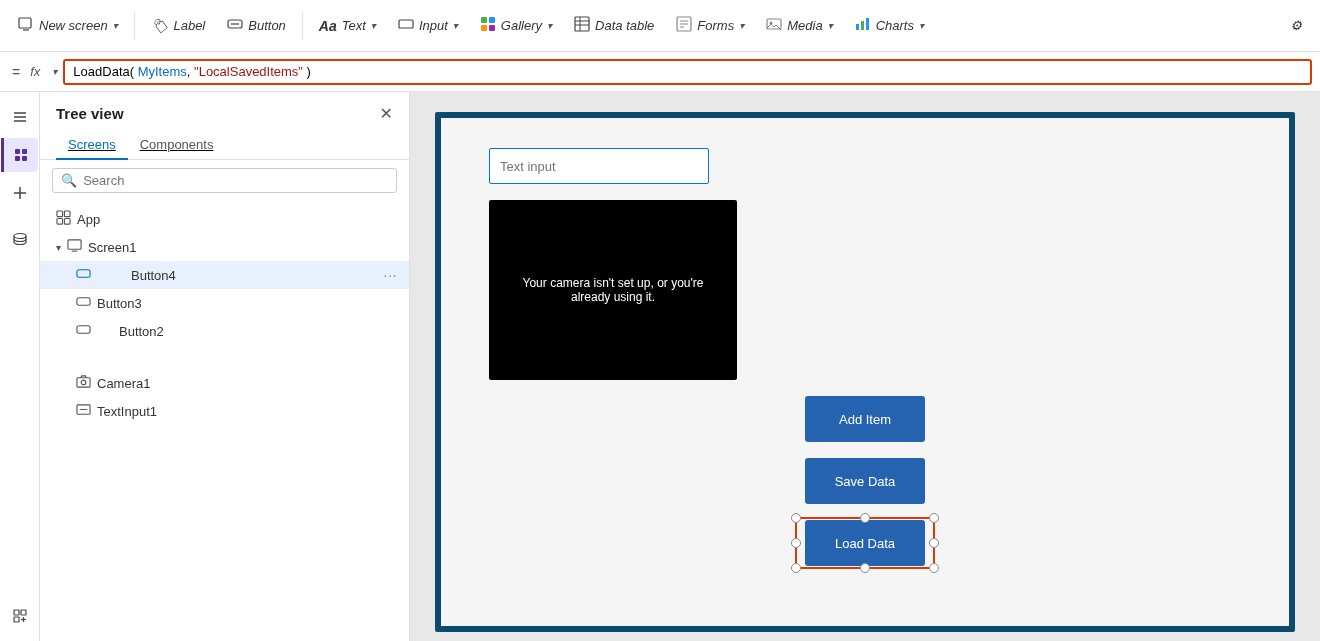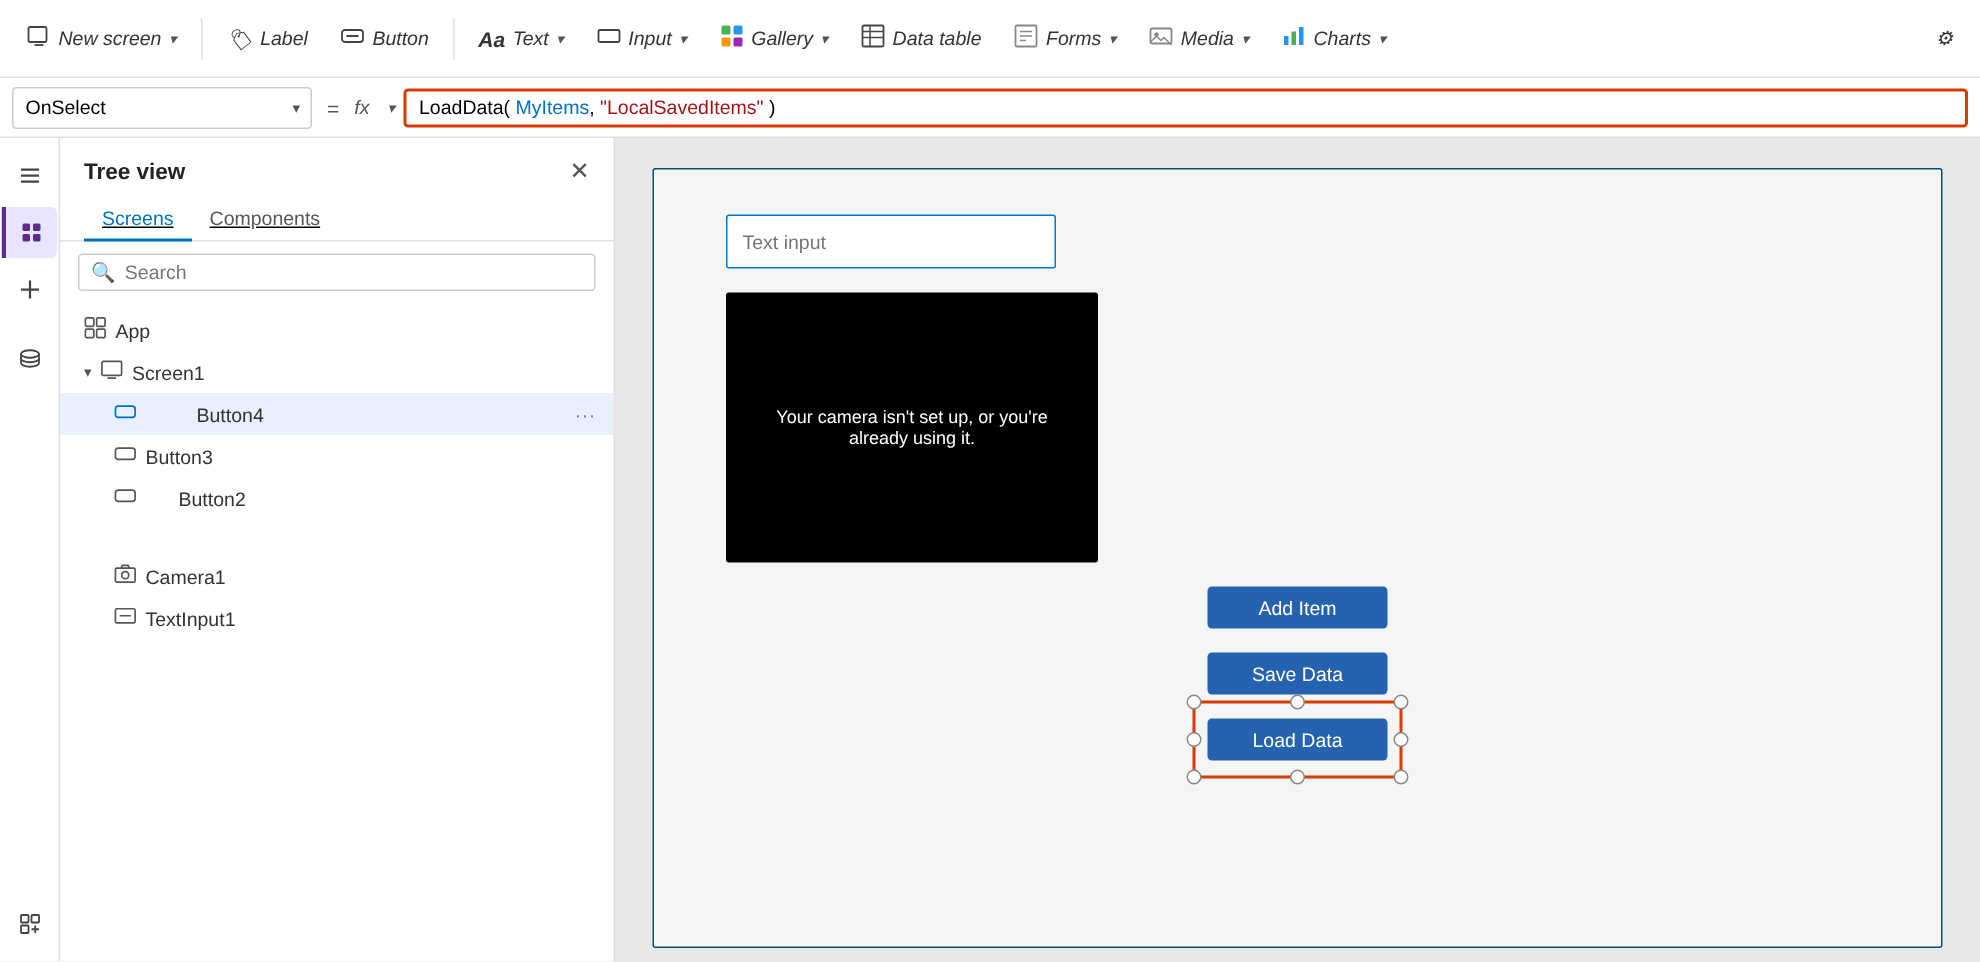--- a/index.html
+++ b/index.html
@@ -150,21 +150,21 @@
       flex: 1;
       background: #e8e8e8;
       display: flex;
       align-items: flex-start;
       justify-content: center;
       padding: 20px;
       overflow: auto;
     }
     .app-canvas {
       background: #f5f5f5;
-      border: 1px solid #0c4a6e;
+      border: 6px solid #0c4a6e;
       width: 860px;
       min-height: 520px;
       border-radius: 2px;
       display: flex;
       flex-direction: column;
       align-items: center;
       padding: 30px 40px;
       gap: 16px;
     }
 
@@ -188,21 +188,21 @@
       border-radius: 2px;
       display: flex;
       align-items: center;
       justify-content: center;
       align-self: flex-start;
       margin-left: 8px;
     }
     .camera-msg { color: #fff; font-size: 12px; text-align: center; padding: 0 20px; }
     .canvas-btn {
       width: 120px;
-      height: 28px;
+      height: 46px;
       background: #2563b0;
       color: #fff;
       border: none;
       border-radius: 3px;
       font-size: 13px;
       font-weight: 500;
       cursor: pointer;
       display: flex;
       align-items: center;
       justify-content: center;
@@ -349,25 +349,20 @@
     <span style="font-size:10px;color:#555;">▾</span>
   </div>
   <div class="toolbar-right">
     <div class="toolbar-item">
       <span>⚙</span>
     </div>
   </div>
 </div>
 
 <div class="formula-bar">
-  <div class="formula-select-wrapper">
-    <select class="formula-select">
-      <option>OnSelect</option>
-    </select>
-  </div>
   <span class="formula-eq">=</span>
   <span class="formula-fx">
     <span>fx</span>
     <span style="font-size:10px;">▾</span>
   </span>
   <div class="formula-input-wrapper">
     <span class="formula-code">
       <span class="f-black">LoadData(</span><span class="f-blue"> MyItems</span><span class="f-black">, </span><span class="f-string">"LocalSavedItems"</span><span class="f-black"> )</span>
     </span>
   </div>

